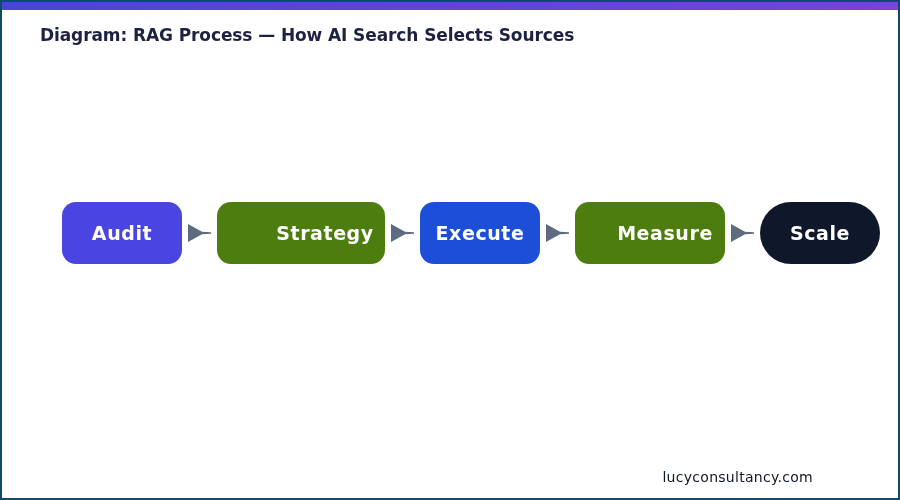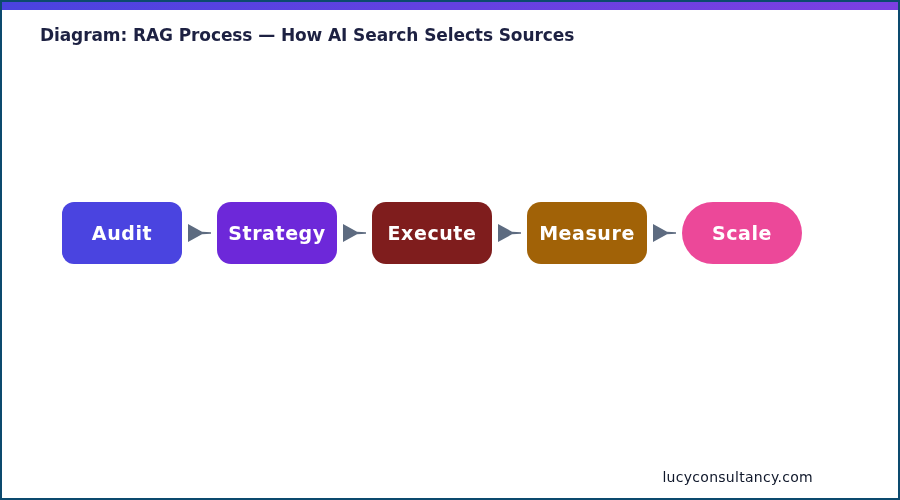--- a/index.html
+++ b/index.html
@@ -67,51 +67,51 @@
 <body>
 
 <div class="canvas">
 
   <div class="accent-bar"></div>
 
   <div class="page-title">Diagram: RAG Process — How AI Search Selects Sources</div>
 
   <div class="flow-row">
 
-    <div class="step-box" style="background: rgb(74, 68, 224); border-radius: 12px;">Audit</div>
+    <div class="step-box" style="background: rgb(74, 68, 224);">Audit</div>
 
     <div class="arrow-gap">
       <svg width="24" height="22" viewBox="0 0 24 22">
         <polygon points="0,2 0,20 14,12.3 23,11.8 23,10.2 14,9.7" fill="#5d6b80"></polygon>
       </svg>
     </div>
 
-    <div class="step-box" style="background: #6d28d9;">Strategy</div>
+    <div class="step-box" style="background: #4d7c0f; padding-left: 48px;">Strategy</div>
 
     <div class="arrow-gap">
       <svg width="24" height="22" viewBox="0 0 24 22">
         <polygon points="0,2 0,20 14,12.3 23,11.8 23,10.2 14,9.7" fill="#5d6b80"></polygon>
       </svg>
     </div>
 
-    <div class="step-box" style="background: #7f1d1d;">Execute</div>
+    <div class="step-box" style="background: #1d4ed8;">Execute</div>
 
     <div class="arrow-gap">
       <svg width="24" height="22" viewBox="0 0 24 22">
         <polygon points="0,2 0,20 14,12.3 23,11.8 23,10.2 14,9.7" fill="#5d6b80"></polygon>
       </svg>
     </div>
 
-    <div class="step-box" style="background: #a16207;">Measure</div>
+    <div class="step-box" style="background: #4d7c0f; padding-left: 30px;">Measure</div>
 
     <div class="arrow-gap">
       <svg width="24" height="22" viewBox="0 0 24 22">
         <polygon points="0,2 0,20 14,12.3 23,11.8 23,10.2 14,9.7" fill="#5d6b80"></polygon>
       </svg>
     </div>
 
-    <div class="step-box" style="background: #ec4899; border-radius: 31px;">Scale</div>
+    <div class="step-box" style="background: #0f172a; border-radius: 31px;">Scale</div>
 
   </div>
 
   <div class="footer-url">lucyconsultancy.com</div>
 
 </div>
 
 </body></html>

